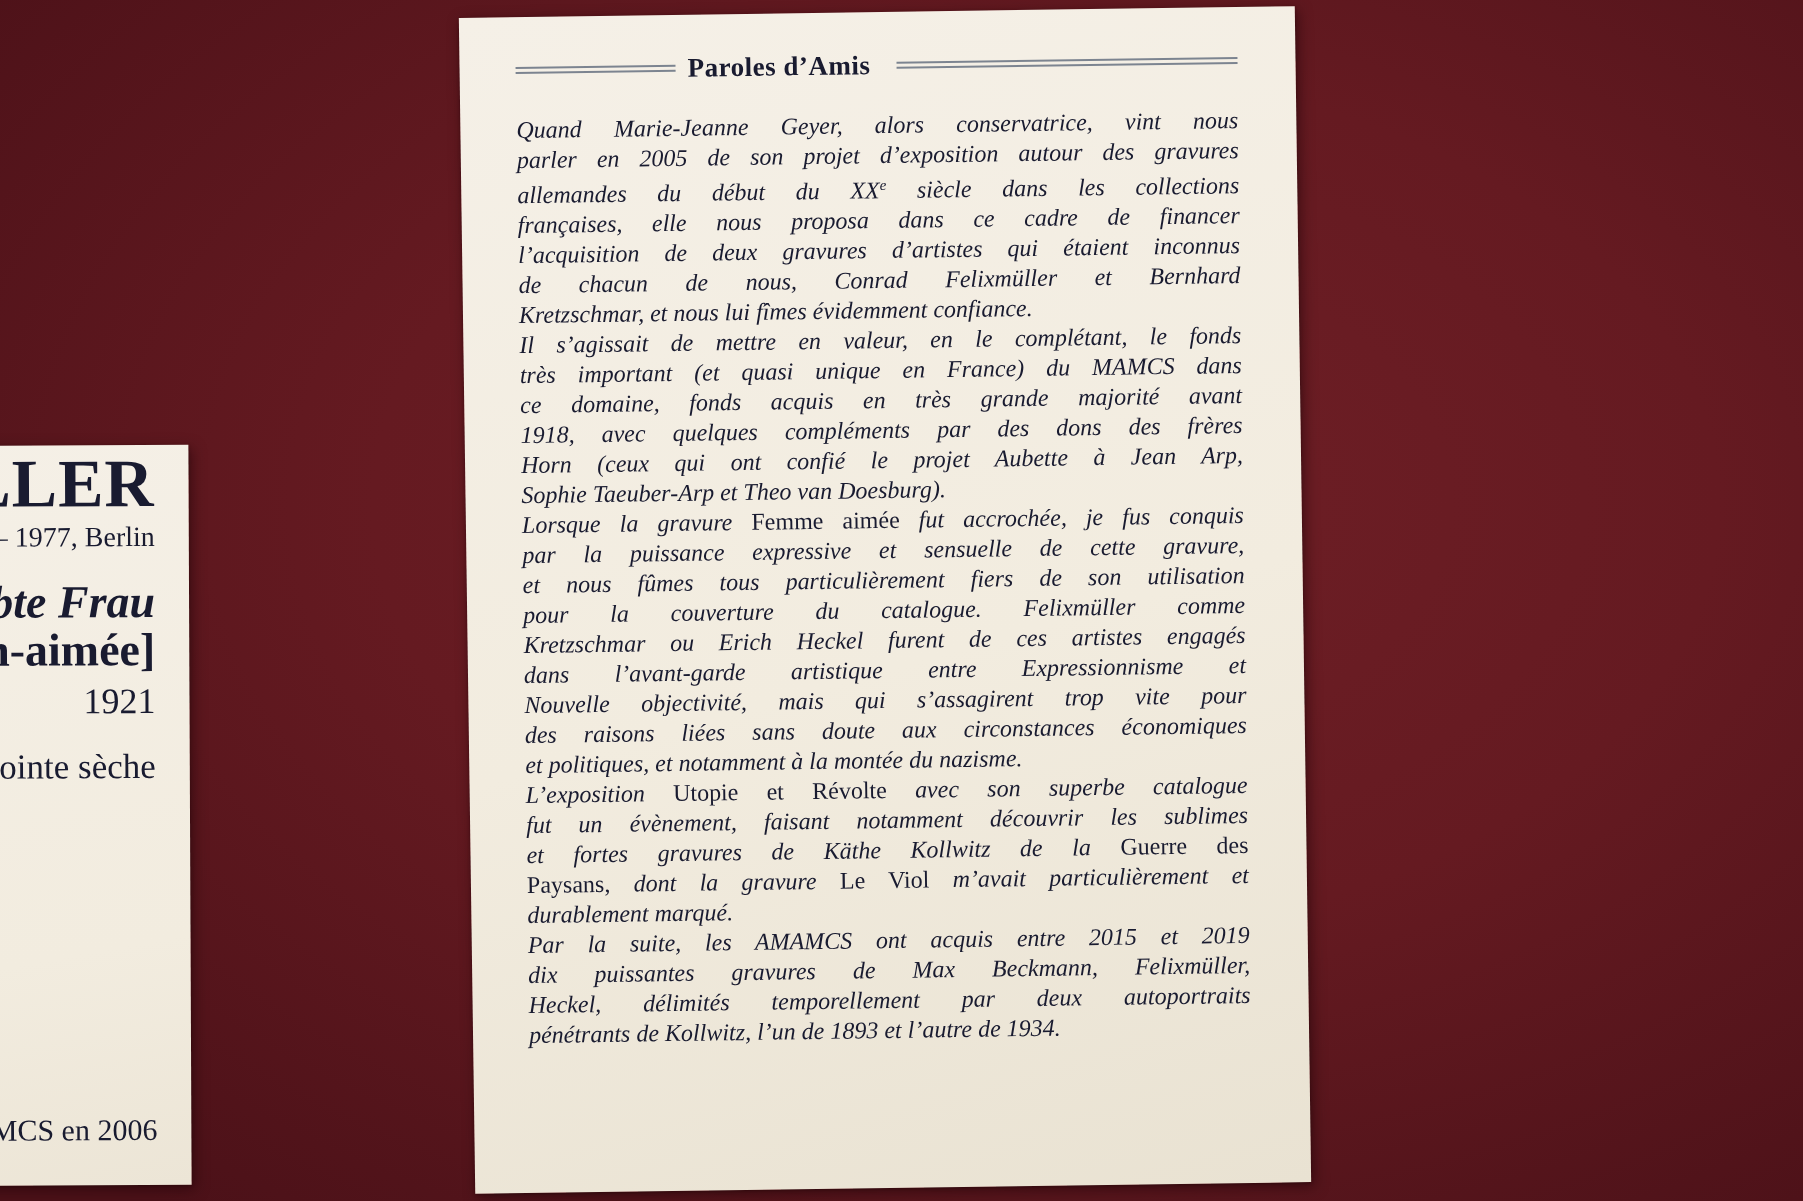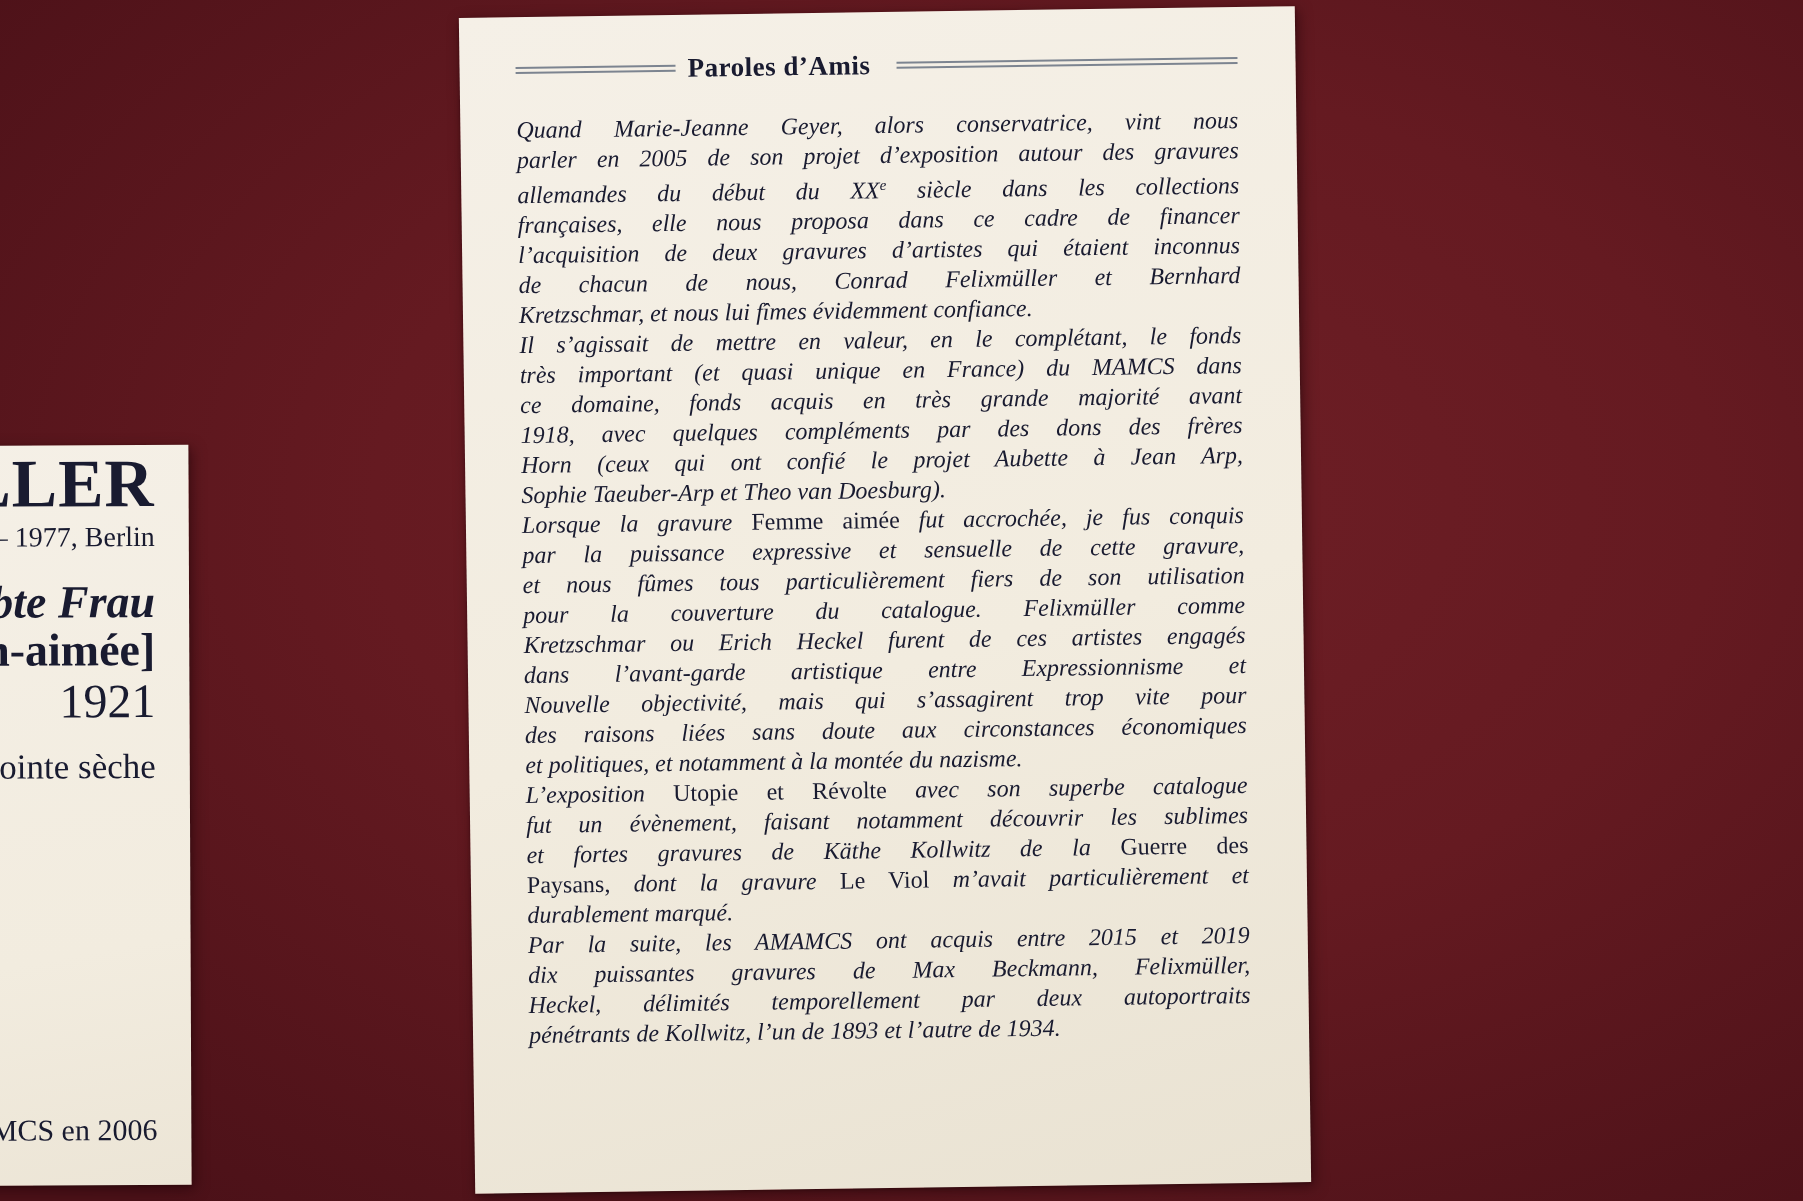--- a/index.html
+++ b/index.html
@@ -83,21 +83,21 @@
   .lc-line {
     position: absolute;
     right: 34px;
     white-space: nowrap;
     text-align: right;
   }
   .lc-artist  { top: 2px;   font-size: 68px; line-height: 72px; font-weight: bold; letter-spacing: 1px; }
   .lc-dates   { top: 76px;  font-size: 28px; line-height: 32px; }
   .lc-title-de{ top: 132px; font-size: 46px; line-height: 50px; font-weight: bold; font-style: italic; }
   .lc-title-fr{ top: 180px; font-size: 46px; line-height: 50px; font-weight: bold; }
-  .lc-year    { top: 234px; font-size: 48px; line-height: 44px; }
+  .lc-year    { top: 234px; font-size: 36px; line-height: 44px; }
   .lc-medium  { top: 302px; font-size: 35px; line-height: 40px; }
   .lc-acq     { top: 668px; font-size: 30px; line-height: 34px; }
 </style>
 </head>
 <body>
 
 <div class="scene">
 
   <div class="card left-card">
     <div class="lc-line lc-artist">ÜLLER</div>

